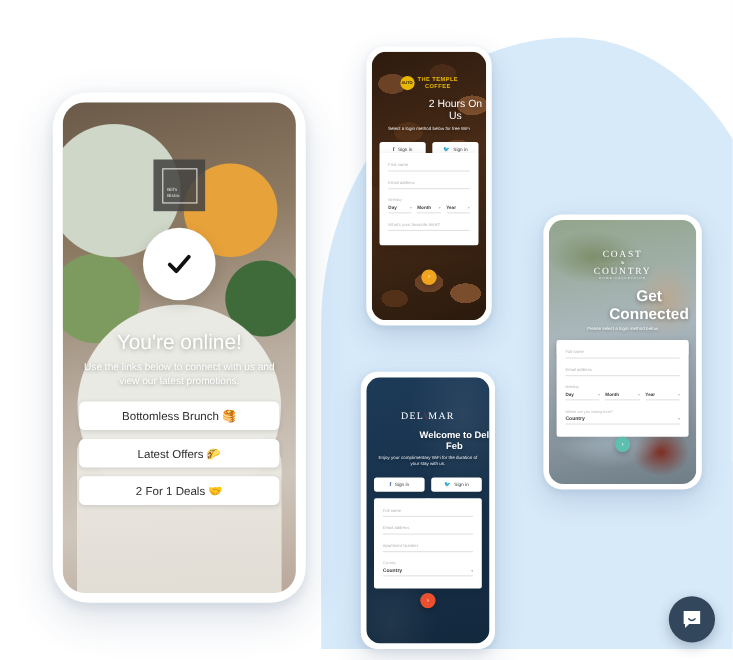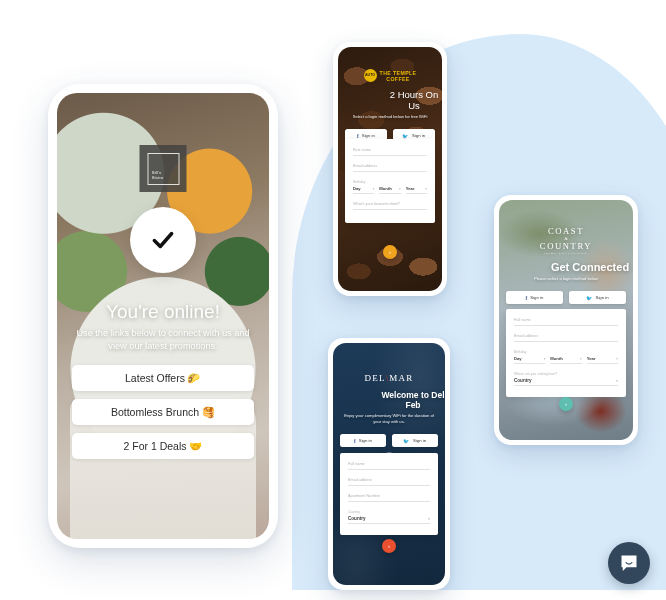--- a/index.html
+++ b/index.html
@@ -251,22 +251,22 @@
       <div class="tick-circle">
         <svg viewBox="0 0 24 24">
           <path d="M4 12.5 L9.5 18 L20 6" fill="none" stroke="#111" stroke-width="3.2" stroke-linecap="round" stroke-linejoin="round"></path>
         </svg>
       </div>
 
       <div class="online-title">You're online!</div>
       <div class="online-sub">Use the links below to connect with us and view our latest promotions.</div>
 
       <div class="promo-list">
+        <div class="promo-btn">Bottomless Brunch 🥞</div>
         <div class="promo-btn">Latest Offers 🌮</div>
-        <div class="promo-btn">Bottomless Brunch 🥞</div>
         <div class="promo-btn">2 For 1 Deals 🤝</div>
       </div>
     </div>
   </div>
 
   <div class="phone phone-sm" id="phone-coffee">
     <div class="screen">
       <div class="coffee-bg"></div>
 
       <div class="hdr" style="top:22px;">
@@ -365,21 +365,21 @@
     <div class="screen">
       <div class="coast-bg"></div>
 
       <div class="hdr" style="top:26px;">
         <div class="coast-logo">
           <div>COAST</div>
           <div class="coast-amp">&amp;</div>
           <div>COUNTRY</div>
           <div class="coast-tag">HOME COLLECTION</div>
         </div>
-        <div class="scr-title" style="font-size:11px; font-weight:700; margin-top:5px;">Get Connected</div>
+        <div class="scr-title" style="font-size:14px; font-weight:700; margin-top:5px;">Get Connected</div>
         <div class="scr-sub">Please select a login method below</div>
 
         <div class="social-row">
           <div class="social-btn">
             <span class="fb-ico">f</span>
             <span>Sign in</span>
           </div>
           <div class="social-btn">
             <span class="tw-ico">🐦</span>
             <span>Sign in</span>

